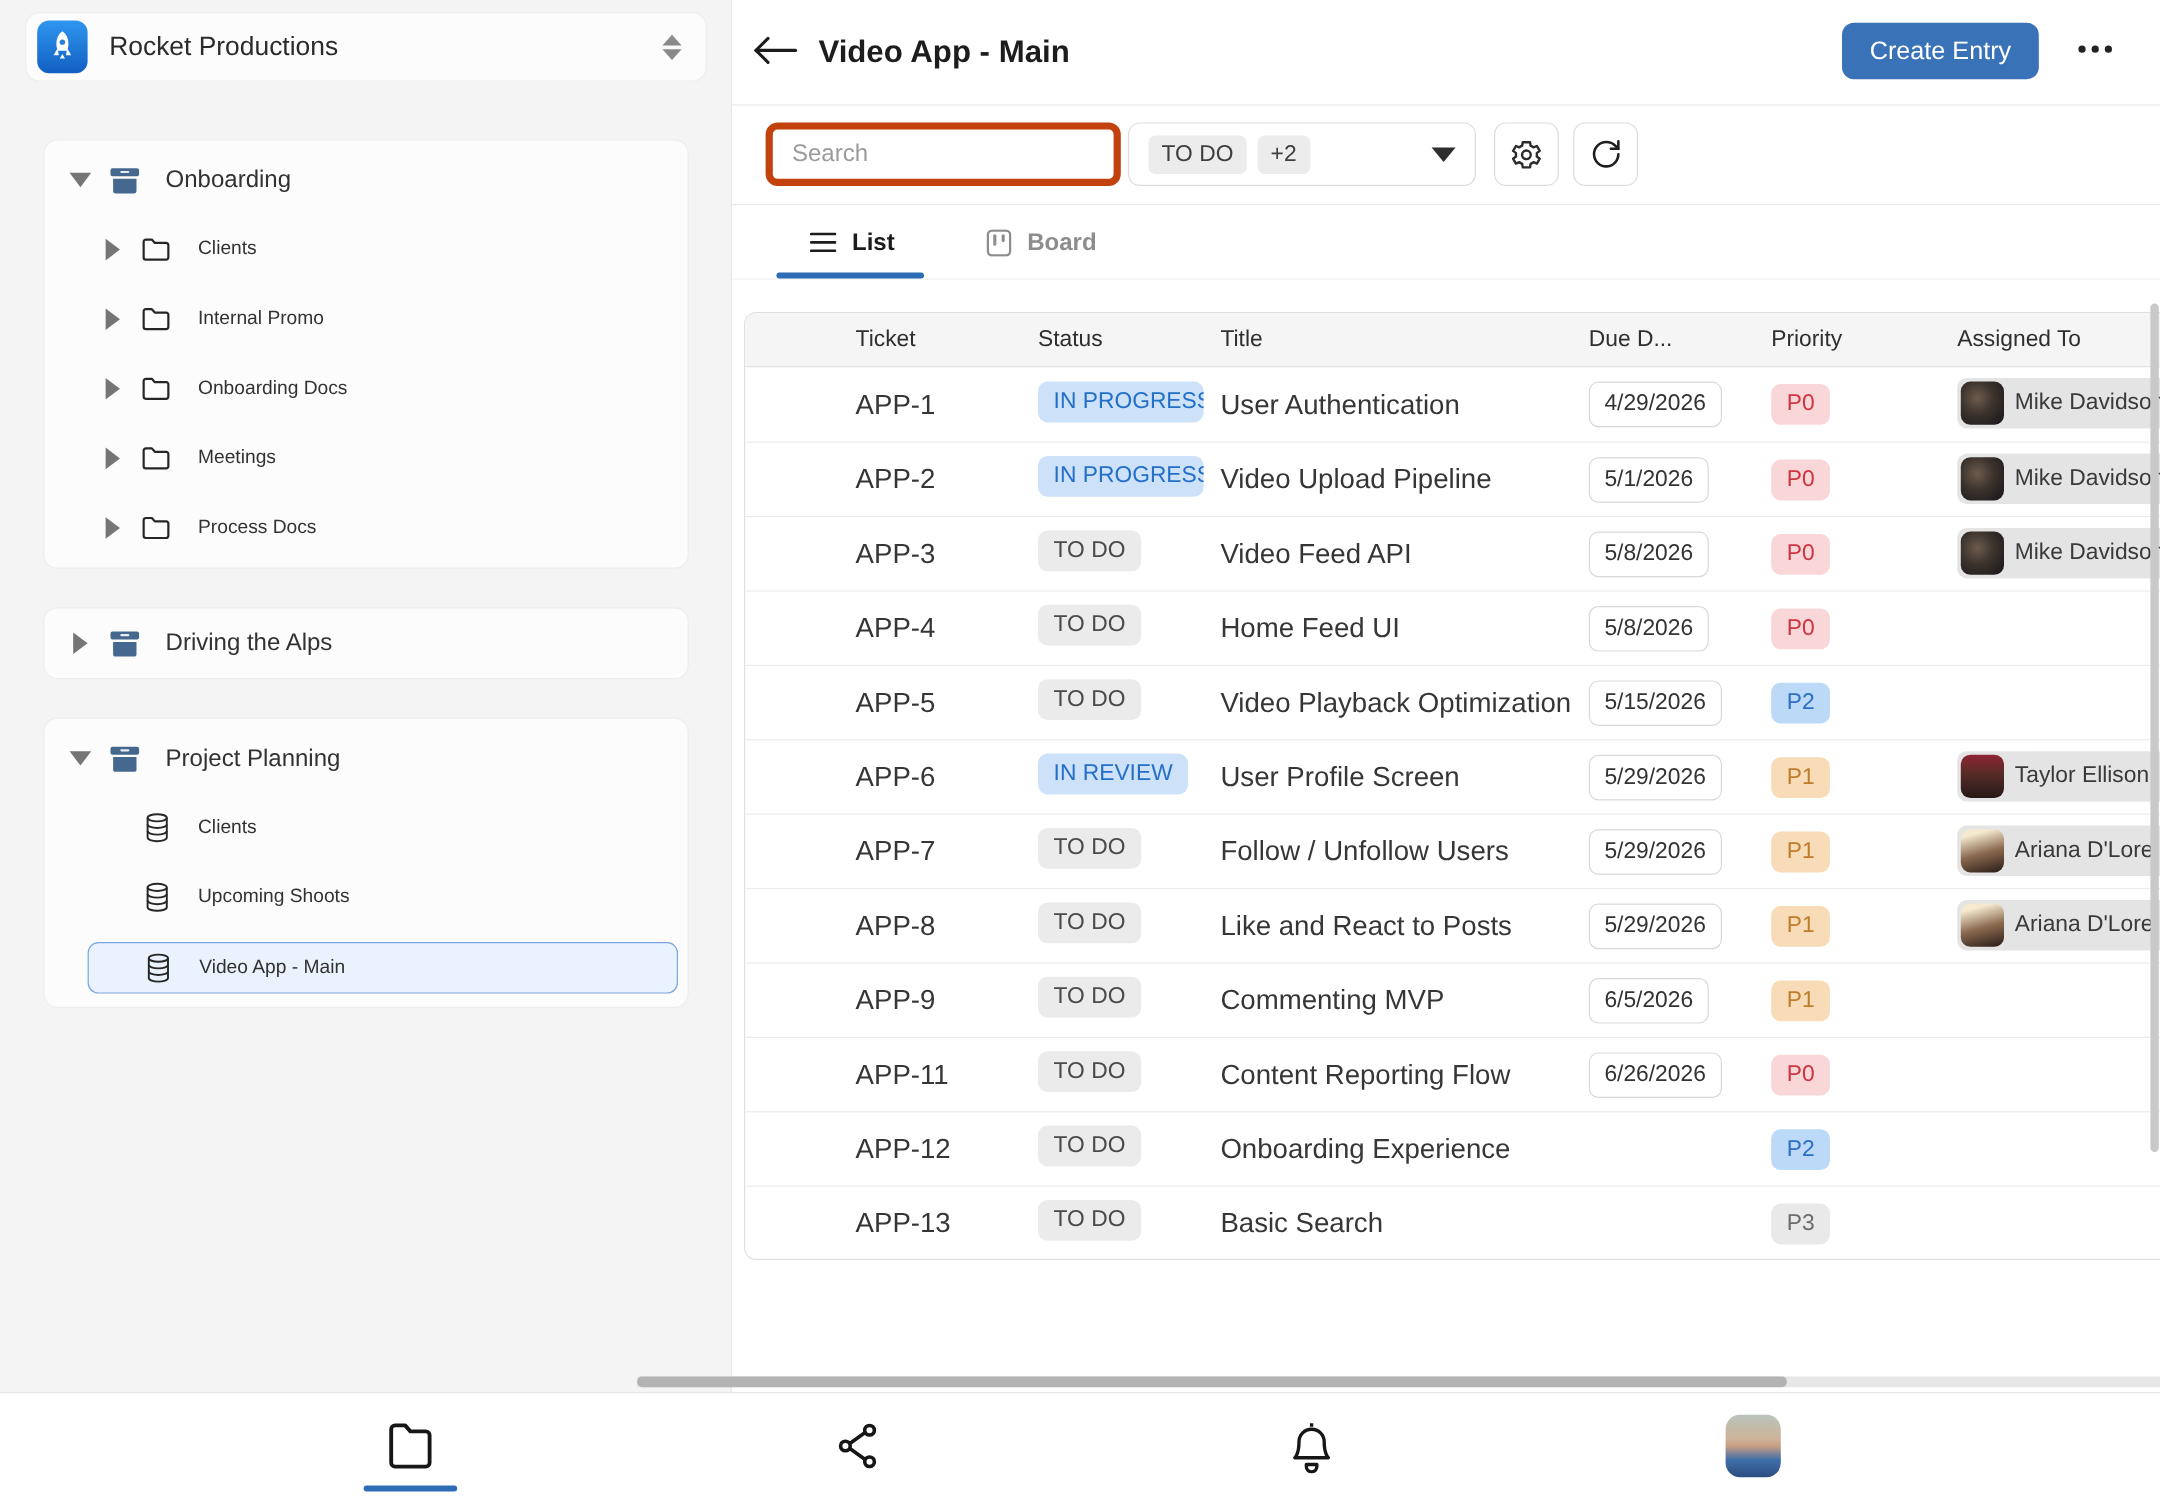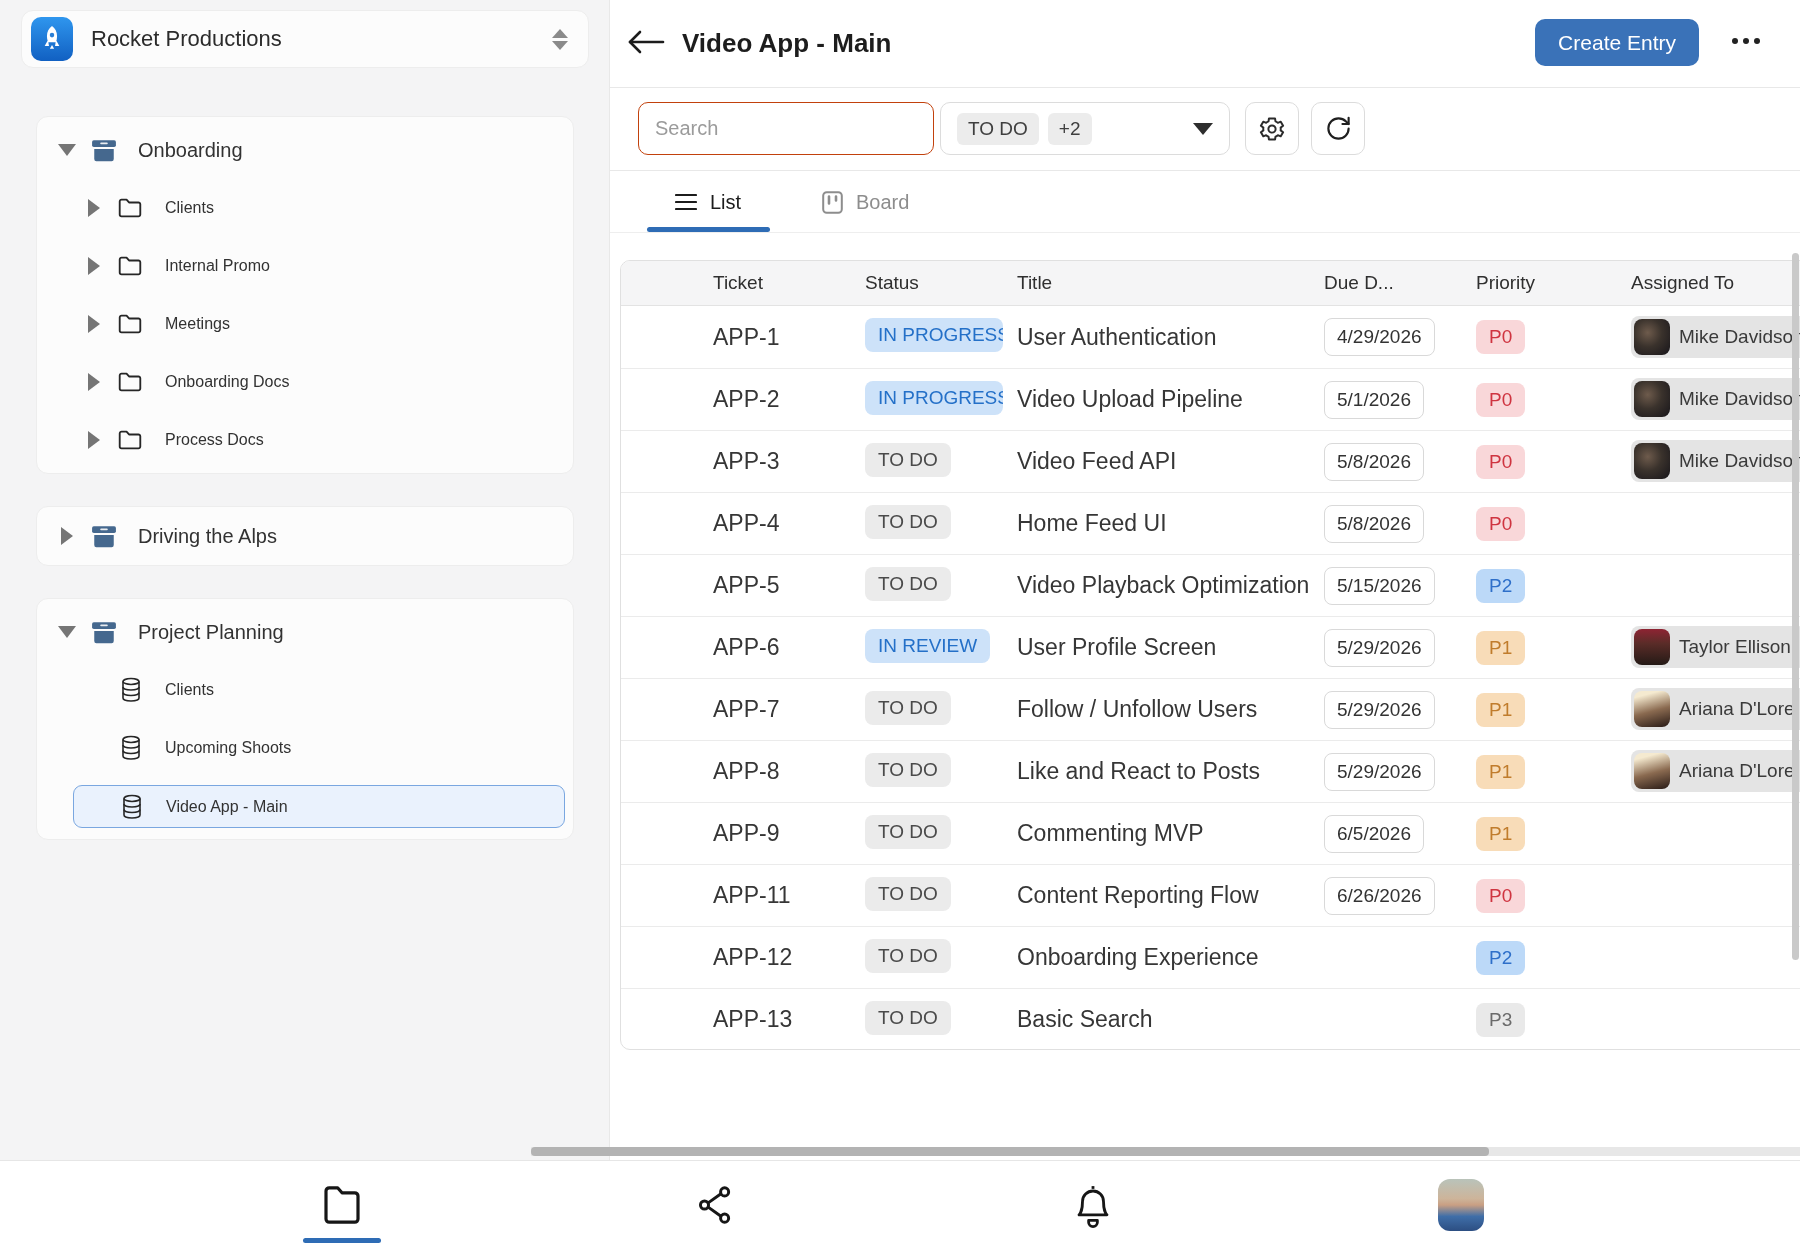--- a/index.html
+++ b/index.html
@@ -55,36 +55,36 @@
   .main-header{position:absolute;left:0;top:0;width:100%;height:88px;border-bottom:1px solid #e8e8e8;box-sizing:border-box;}
   .back-btn{position:absolute;left:17px;top:29px;width:40px;height:28px;cursor:pointer;display:flex;}
   .page-title{position:absolute;left:72px;top:28px;font-size:26px;font-weight:700;color:#1d1d1d;white-space:nowrap;}
   .create-btn{position:absolute;right:101px;top:19px;height:47px;padding:0 23px;background:var(--accent);
        color:#fff;font-size:21px;font-family:inherit;border:none;border-radius:10px;cursor:pointer;}
   .more-btn{position:absolute;right:38px;top:32px;display:flex;gap:5px;cursor:pointer;padding:6px 2px;}
   .more-btn i{width:6px;height:6px;border-radius:50%;background:#222;}
 
   .toolbar{position:absolute;left:0;top:101px;width:100%;height:54px;}
   .search-input{position:absolute;left:28px;top:1px;width:296px;height:53px;box-sizing:border-box;
-       border:1px solid #c2410c;border-radius:10px;padding:0 16px;font-size:20px;font-family:inherit;color:#333;background:#fff;outline:none;}
+       border:6px solid #c2410c;border-radius:10px;padding:0 16px;font-size:20px;font-family:inherit;color:#333;background:#fff;outline:none;}
   .search-input::placeholder{color:#9b9b9b;}
   .filter-dd{position:absolute;left:330px;top:1px;width:290px;height:53px;box-sizing:border-box;
        border:1px solid #dcdcdc;border-radius:10px;background:#fff;display:flex;align-items:center;
        padding:0 16px;gap:9px;cursor:pointer;}
   .filter-chip{background:#ececec;color:#3f3f3f;font-size:19px;padding:5px 11px;border-radius:6px;white-space:nowrap;}
   .dd-caret{margin-left:auto;width:0;height:0;border-left:10px solid transparent;border-right:10px solid transparent;border-top:12px solid #2e2e2e;}
   .icon-btn{position:absolute;top:1px;width:54px;height:53px;box-sizing:border-box;border:1px solid #dcdcdc;
        border-radius:10px;background:#fff;display:flex;align-items:center;justify-content:center;cursor:pointer;}
   .gear-btn{left:635px;} .refresh-btn{left:701px;}
   .toolbar-divider{position:absolute;left:0;top:170px;width:100%;height:1px;background:#e8e8e8;}
 
   .tabbar{position:absolute;left:0;top:171px;width:100%;height:62px;border-bottom:1px solid #eeeeee;box-sizing:border-box;}
   .tab{position:absolute;top:0;height:62px;display:flex;align-items:center;gap:13px;cursor:pointer;}
   .tab-list{left:65px;} .tab-board{left:212px;}
-  .tab .tlabel{font-size:20px;font-weight:400;}
+  .tab .tlabel{font-size:20px;font-weight:700;}
   .tab-list .tlabel{color:#1c1c1c;} .tab-board .tlabel{color:#8d8d8d;}
   .tab-underline{position:absolute;left:37px;top:56px;width:123px;height:5px;border-radius:3px;background:var(--underline);}
 
   
   .table-card{position:absolute;left:10px;top:260px;width:1280px;height:790px;background:#fff;
        border:1px solid #e0e0e0;border-radius:10px;box-sizing:border-box;overflow:hidden;}
   .t-head{display:flex;height:45px;background:#f5f5f6;border-bottom:1px solid #e3e3e3;align-items:center;padding-left:92px;box-sizing:border-box;}
   .t-row{display:flex;height:62px;align-items:center;padding-left:92px;box-sizing:border-box;border-top:1px solid #ebebeb;cursor:pointer;}
   .t-row:first-of-type{border-top:none;}
   .col-ticket{width:152px;flex:none;} .col-status{width:152px;flex:none;} .col-title{width:307px;flex:none;}
@@ -187,34 +187,34 @@
           <div class="crow">
             <div class="crow-inner">
               <span class="caret">
                 <i class="caret-right"></i>
               </span>
               <span class="c-icon">
                 <svg width="26" height="22" viewBox="0 0 24 20" fill="none" stroke="#262626" stroke-width="1.7" stroke-linejoin="round">
                   <path d="M2.5 4a1.7 1.7 0 0 1 1.7-1.7h4.6l2.3 2.6h8.7A1.7 1.7 0 0 1 21.5 6.6v9.4a1.7 1.7 0 0 1-1.7 1.7H4.2a1.7 1.7 0 0 1-1.7-1.7z"></path>
                 </svg>
               </span>
-              <span class="c-label">Meetings</span>
+              <span class="c-label">Onboarding Docs</span>
             </div>
           </div>
           <div class="crow">
             <div class="crow-inner">
               <span class="caret">
                 <i class="caret-right"></i>
               </span>
               <span class="c-icon">
                 <svg width="26" height="22" viewBox="0 0 24 20" fill="none" stroke="#262626" stroke-width="1.7" stroke-linejoin="round">
                   <path d="M2.5 4a1.7 1.7 0 0 1 1.7-1.7h4.6l2.3 2.6h8.7A1.7 1.7 0 0 1 21.5 6.6v9.4a1.7 1.7 0 0 1-1.7 1.7H4.2a1.7 1.7 0 0 1-1.7-1.7z"></path>
                 </svg>
               </span>
-              <span class="c-label">Onboarding Docs</span>
+              <span class="c-label">Meetings</span>
             </div>
           </div>
           <div class="crow">
             <div class="crow-inner">
               <span class="caret">
                 <i class="caret-right"></i>
               </span>
               <span class="c-icon">
                 <svg width="26" height="22" viewBox="0 0 24 20" fill="none" stroke="#262626" stroke-width="1.7" stroke-linejoin="round">
                   <path d="M2.5 4a1.7 1.7 0 0 1 1.7-1.7h4.6l2.3 2.6h8.7A1.7 1.7 0 0 1 21.5 6.6v9.4a1.7 1.7 0 0 1-1.7 1.7H4.2a1.7 1.7 0 0 1-1.7-1.7z"></path>

